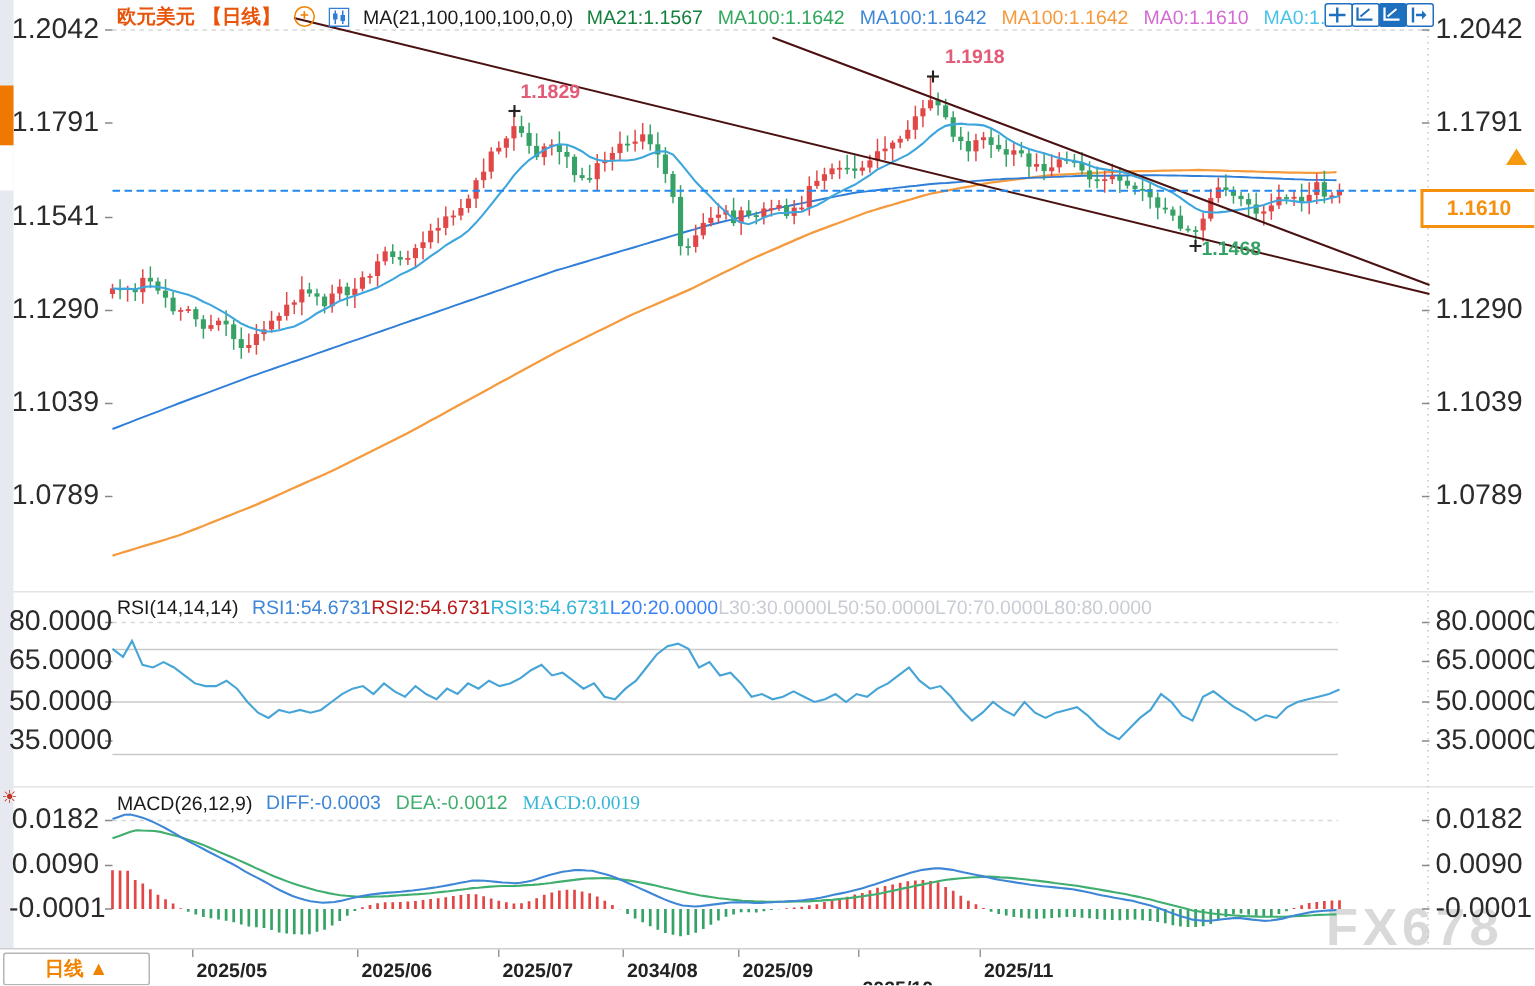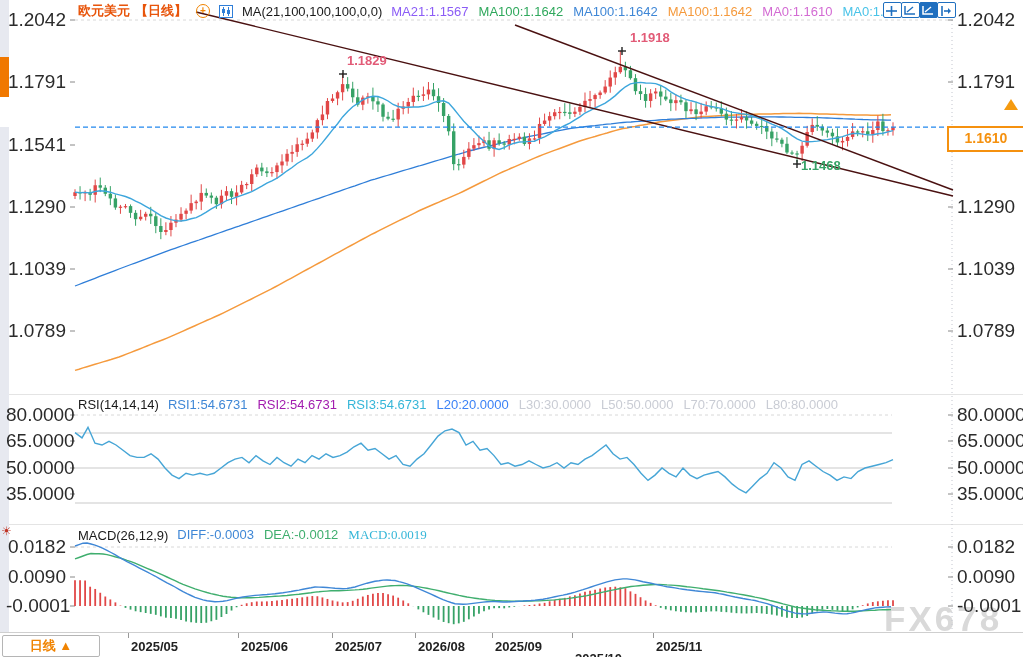--- a/index.html
+++ b/index.html
@@ -609,21 +609,21 @@
     <svg width="14" height="13">
           <rect x="0.5" y="0.5" width="13" height="12" fill="none" stroke="#2f7ed8"></rect>
           <line x1="4.5" y1="2" x2="4.5" y2="11" stroke="#2f7ed8"></line>
           <rect x="3" y="4" width="3" height="4" fill="#2f7ed8"></rect>
           <line x1="9.5" y1="2" x2="9.5" y2="11" stroke="#2f7ed8"></line>
           <rect x="8" y="5" width="3" height="4" fill="#2f7ed8"></rect>
         </svg>
   </span>
   <span class="lg-item" style="color:#1a1a1a">MA(21,100,100,100,0,0)</span>
   <span id="ma-items" style="display:inline-flex;gap:10px;">
-        <span class="lg-item" style="color: #8b5cf6;">MA21:1.1567</span>
+        <span class="lg-item" style="color: #15803d;">MA21:1.1567</span>
         <span class="lg-item" style="color: rgb(47, 168, 92);">MA100:1.1642</span>
         <span class="lg-item" style="color: rgb(63, 135, 214);">MA100:1.1642</span>
         <span class="lg-item" style="color: rgb(245, 154, 61);">MA100:1.1642</span>
         <span class="lg-item" style="color: rgb(211, 107, 211); text-align: right;">MA0:1.1610</span>
         <span class="lg-item" style="color: rgb(73, 195, 232);">MA0:1.1</span>
       </span>
 </div>
 
 <div class="icn" id="icn0" style="left: 883px;">
   <svg width="15" height="12">
@@ -646,23 +646,23 @@
 <div class="icn" id="icn3" style="left: 937px;">
   <svg width="15" height="12">
         <line x1="4" y1="1" x2="4" y2="11" stroke="#1f6fbf" stroke-width="1.6"></line>
         <line x1="6" y1="6" x2="12" y2="6" stroke="#1f6fbf" stroke-width="1.6"></line>
         <path d="M10 3 L13 6 L10 9 Z" fill="#1f6fbf"></path>
       </svg>
 </div>
 
 <div id="rsi-legend" class="legend-row">
   <span style="color:#1a1a1a">RSI(14,14,14)</span>
-  <span id="rsi-items" style="display:inline-flex;gap:10px;">
+  <span id="rsi-items" style="display:inline-flex;">
         <span class="lg-item" style="color: rgb(63, 135, 214);">RSI1:54.6731</span>
-        <span class="lg-item" style="color: #a21caf;">RSI2:54.6731</span>
+        <span class="lg-item" style="color: #b91c1c;">RSI2:54.6731</span>
         <span class="lg-item" style="color: rgb(53, 182, 216);">RSI3:54.6731</span>
         <span class="lg-item" style="color: #3b82f6;">L20:20.0000</span>
         <span class="lg-item" style="color: rgb(201, 204, 212);">L30:30.0000</span>
         <span class="lg-item" style="color: rgb(201, 204, 212);">L50:50.0000</span>
         <span class="lg-item" style="color: rgb(201, 204, 212);">L70:70.0000</span>
         <span class="lg-item" style="color: rgb(201, 204, 212);">L80:80.0000</span>
       </span>
 </div>
 
 <div id="macd-legend" class="legend-row">
@@ -714,21 +714,21 @@
 <div id="bottom-bar">
   <div id="period-btn">日线 ▲</div>
   <div id="dates">
         <div class="dtick" style="left: 128px;"></div>
         <span class="dlab" style="left: 131px;">2025/05</span>
         <div class="dtick" style="left: 238px;"></div>
         <span class="dlab" style="left: 241px;">2025/06</span>
         <div class="dtick" style="left: 332px;"></div>
         <span class="dlab" style="left: 335px;">2025/07</span>
         <div class="dtick" style="left: 415px;"></div>
-        <span class="dlab" style="left: 418px;">2026/08</span>
+        <span class="dlab" style="left: 418px;">2034/08</span>
         <div class="dtick" style="left: 492px;"></div>
         <span class="dlab" style="left: 495px;">2025/09</span>
         <div class="dtick" style="left: 572px;"></div>
         <span class="dlab" style="left: 575px; margin-top: 12px;">2025/10</span>
         <div class="dtick" style="left: 653px;"></div>
         <span class="dlab" style="left: 656px;">2025/11</span>
       </div>
 </div>
 
 </div>

